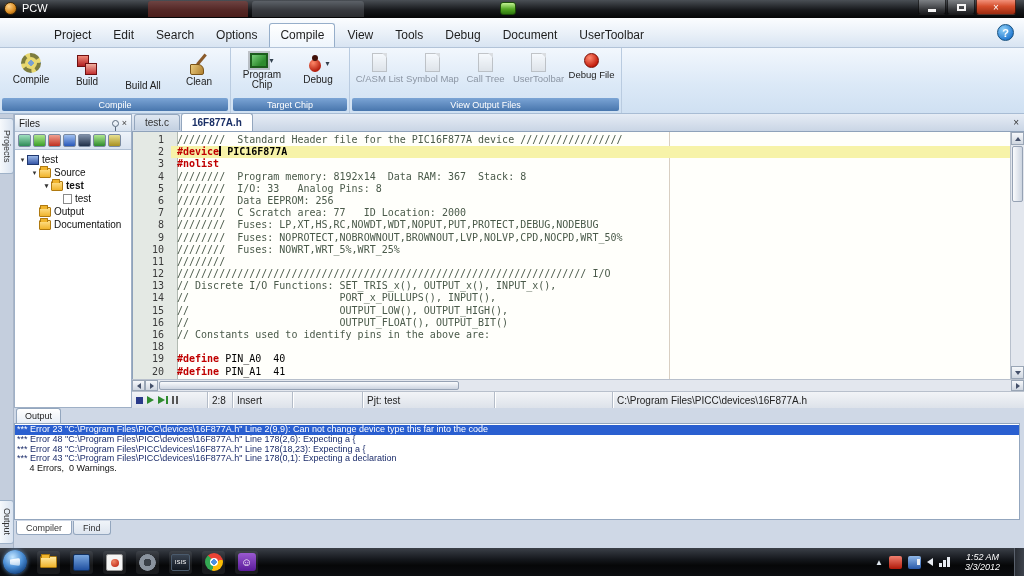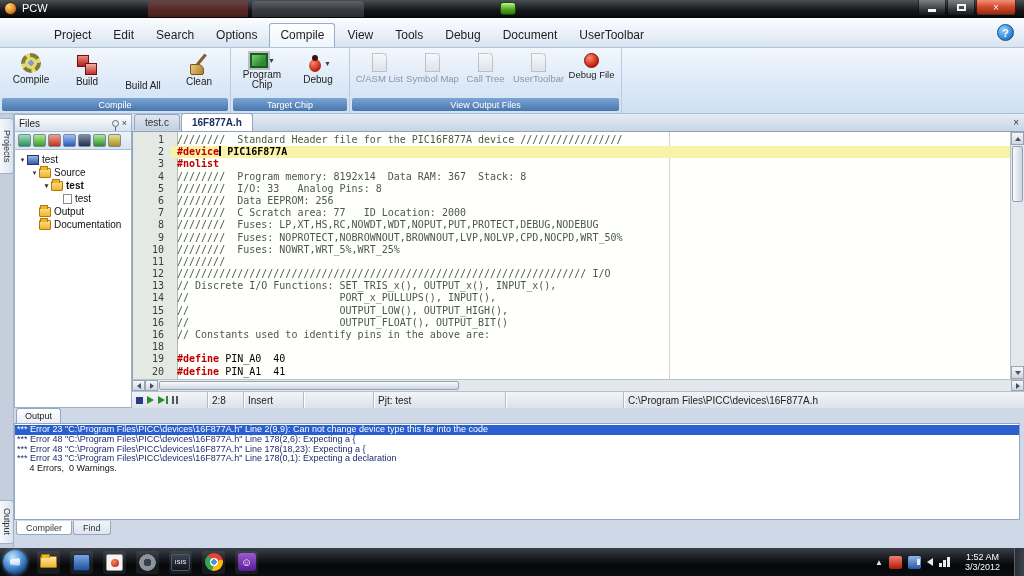--- a/index.html
+++ b/index.html
@@ -171,21 +171,21 @@
   .tri-right { border-top:3px solid transparent; border-bottom:3px solid transparent; border-left:4px solid #44506a; }
   .hthumb { position:absolute; left:27px; top:1px; width:300px; height:9px;
             background:linear-gradient(#fafbfd,#ccd4e0); border:1px solid #96a2b4; border-radius:2px; }
 
   
   .statusbar { height:17px; display:flex; align-items:center; font-size:10px; color:#222;
                background:linear-gradient(#f2f4f7,#dde2ea); border-top:1px solid #b8c0cc; }
   .sseg { height:100%; display:flex; align-items:center; padding:0 4px;
           border-right:1px solid #b4bcc8; box-shadow:1px 0 0 #fff; }
   .s-icons { width:76px; gap:4px; }
-  .s-cursor { width:36px; } .s-mode { width:60px; } .s-gap1 { width:70px; }
+  .s-cursor { width:25px; } .s-mode { width:60px; } .s-gap1 { width:70px; }
   .s-project { width:132px; } .s-gap2 { width:118px; } .s-file { flex:1; border-right:none; }
   .nav-stop { width:7px; height:7px; background:#2a3a8a; }
   .nav-play { border-top:4px solid transparent; border-bottom:4px solid transparent; border-left:7px solid #2e8b2e; }
   .nav-step { display:flex; align-items:center; }
   .nav-step::before { content:""; border-top:4px solid transparent; border-bottom:4px solid transparent; border-left:7px solid #2e8b2e; }
   .nav-step::after { content:""; width:2px; height:8px; background:#2e8b2e; margin-left:1px; }
   .nav-pause { display:flex; gap:2px; }
   .nav-pause::before, .nav-pause::after { content:""; width:2px; height:8px; background:#555; }
 
   
@@ -239,21 +239,21 @@
   .tricon { width:13px; height:13px; border-radius:2px; flex:none; }
   .tr-red { background:linear-gradient(#f08070,#b01808); }
   .tr-blue { background:linear-gradient(#90b8e8,#2858a8); }
   .speaker { width:0; height:0; border-top:4px solid transparent; border-bottom:4px solid transparent;
              border-right:6px solid #e8ecf2; position:relative; }
   .speaker::before { content:""; position:absolute; left:-10px; top:-3px; width:3px; height:6px; background:#e8ecf2; }
   .network { width:12px; height:10px;
              background:linear-gradient(to top,#e8ecf2 0,#e8ecf2 100%) no-repeat 0 100%/3px 4px,
                         linear-gradient(to top,#e8ecf2 0,#e8ecf2 100%) no-repeat 4px 100%/3px 7px,
                         linear-gradient(to top,#e8ecf2 0,#e8ecf2 100%) no-repeat 8px 100%/3px 10px; }
-  .clock { color:#fff; font-size:9px; line-height:10px; text-align:center; padding:0 8px; }
+  .clock { color:#fff; font-size:9px; line-height:10px; text-align:center; padding:0 8px;font-style:italic; }
   .show-desktop { width:10px; height:28px; border-left:1px solid #5a616c;
                   background:linear-gradient(90deg,#2a2e35,#3d434c); }
 </style>
 </head>
 <body>
 
 <div class="screen">
 
   <div class="titlebar">
     <div class="bg-tab bg-tab1"></div>

